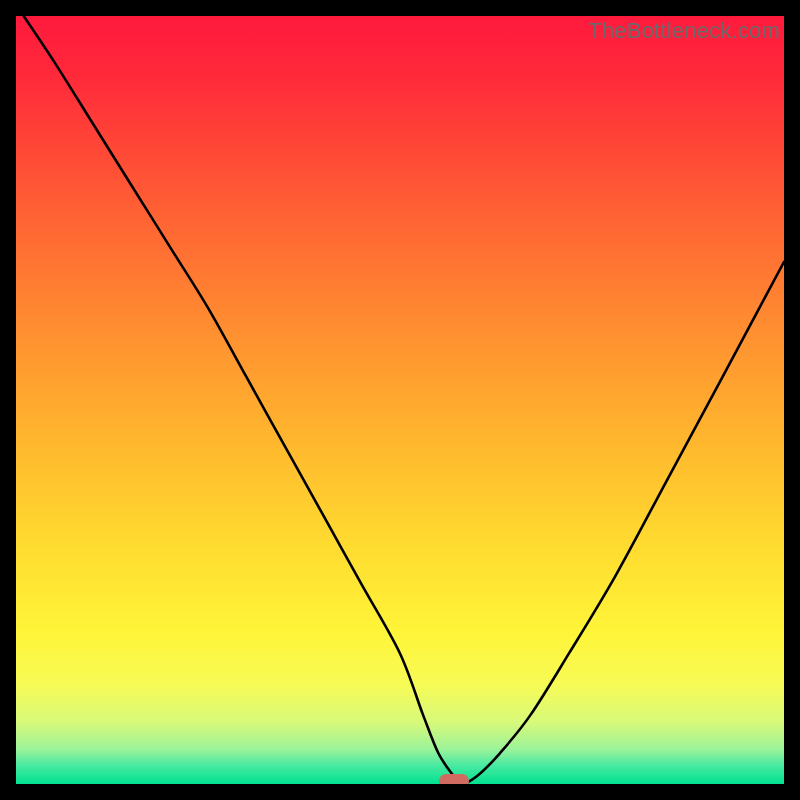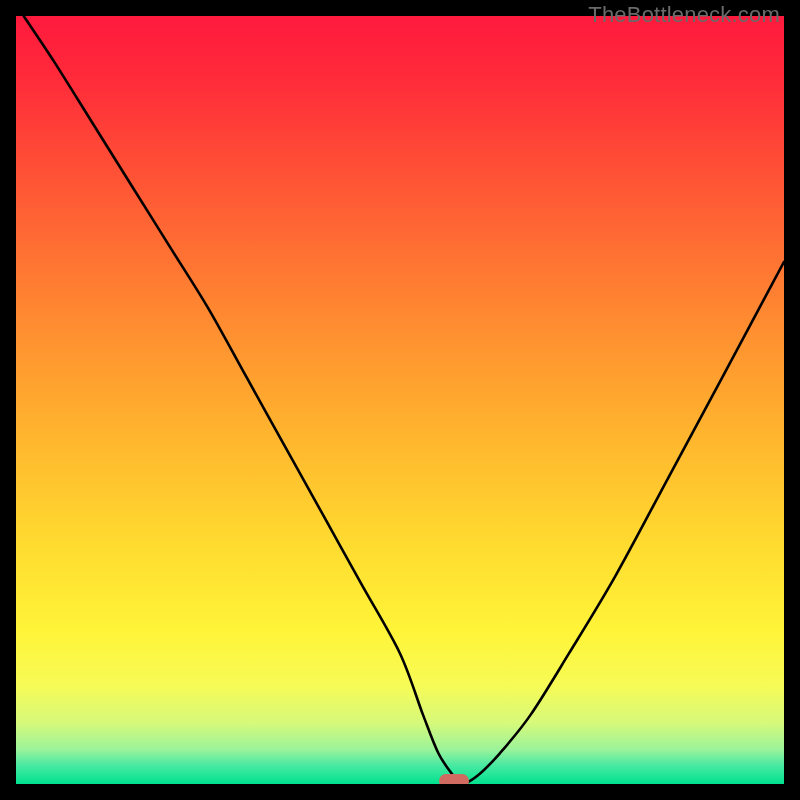--- a/index.html
+++ b/index.html
@@ -30,21 +30,21 @@
     inset: 0;
   }
   .curve-svg {
     position: absolute;
     inset: 0;
     width: 100%;
     height: 100%;
   }
   .watermark {
     position: absolute;
-    top: 2px;
+    top: 18px;
     right: 20px;
     color: #6a6a6a;
     font-size: 22px;
     letter-spacing: 0.2px;
     font-weight: 400;
     user-select: none;
   }
   .marker {
     position: absolute;
     width: 30px;

